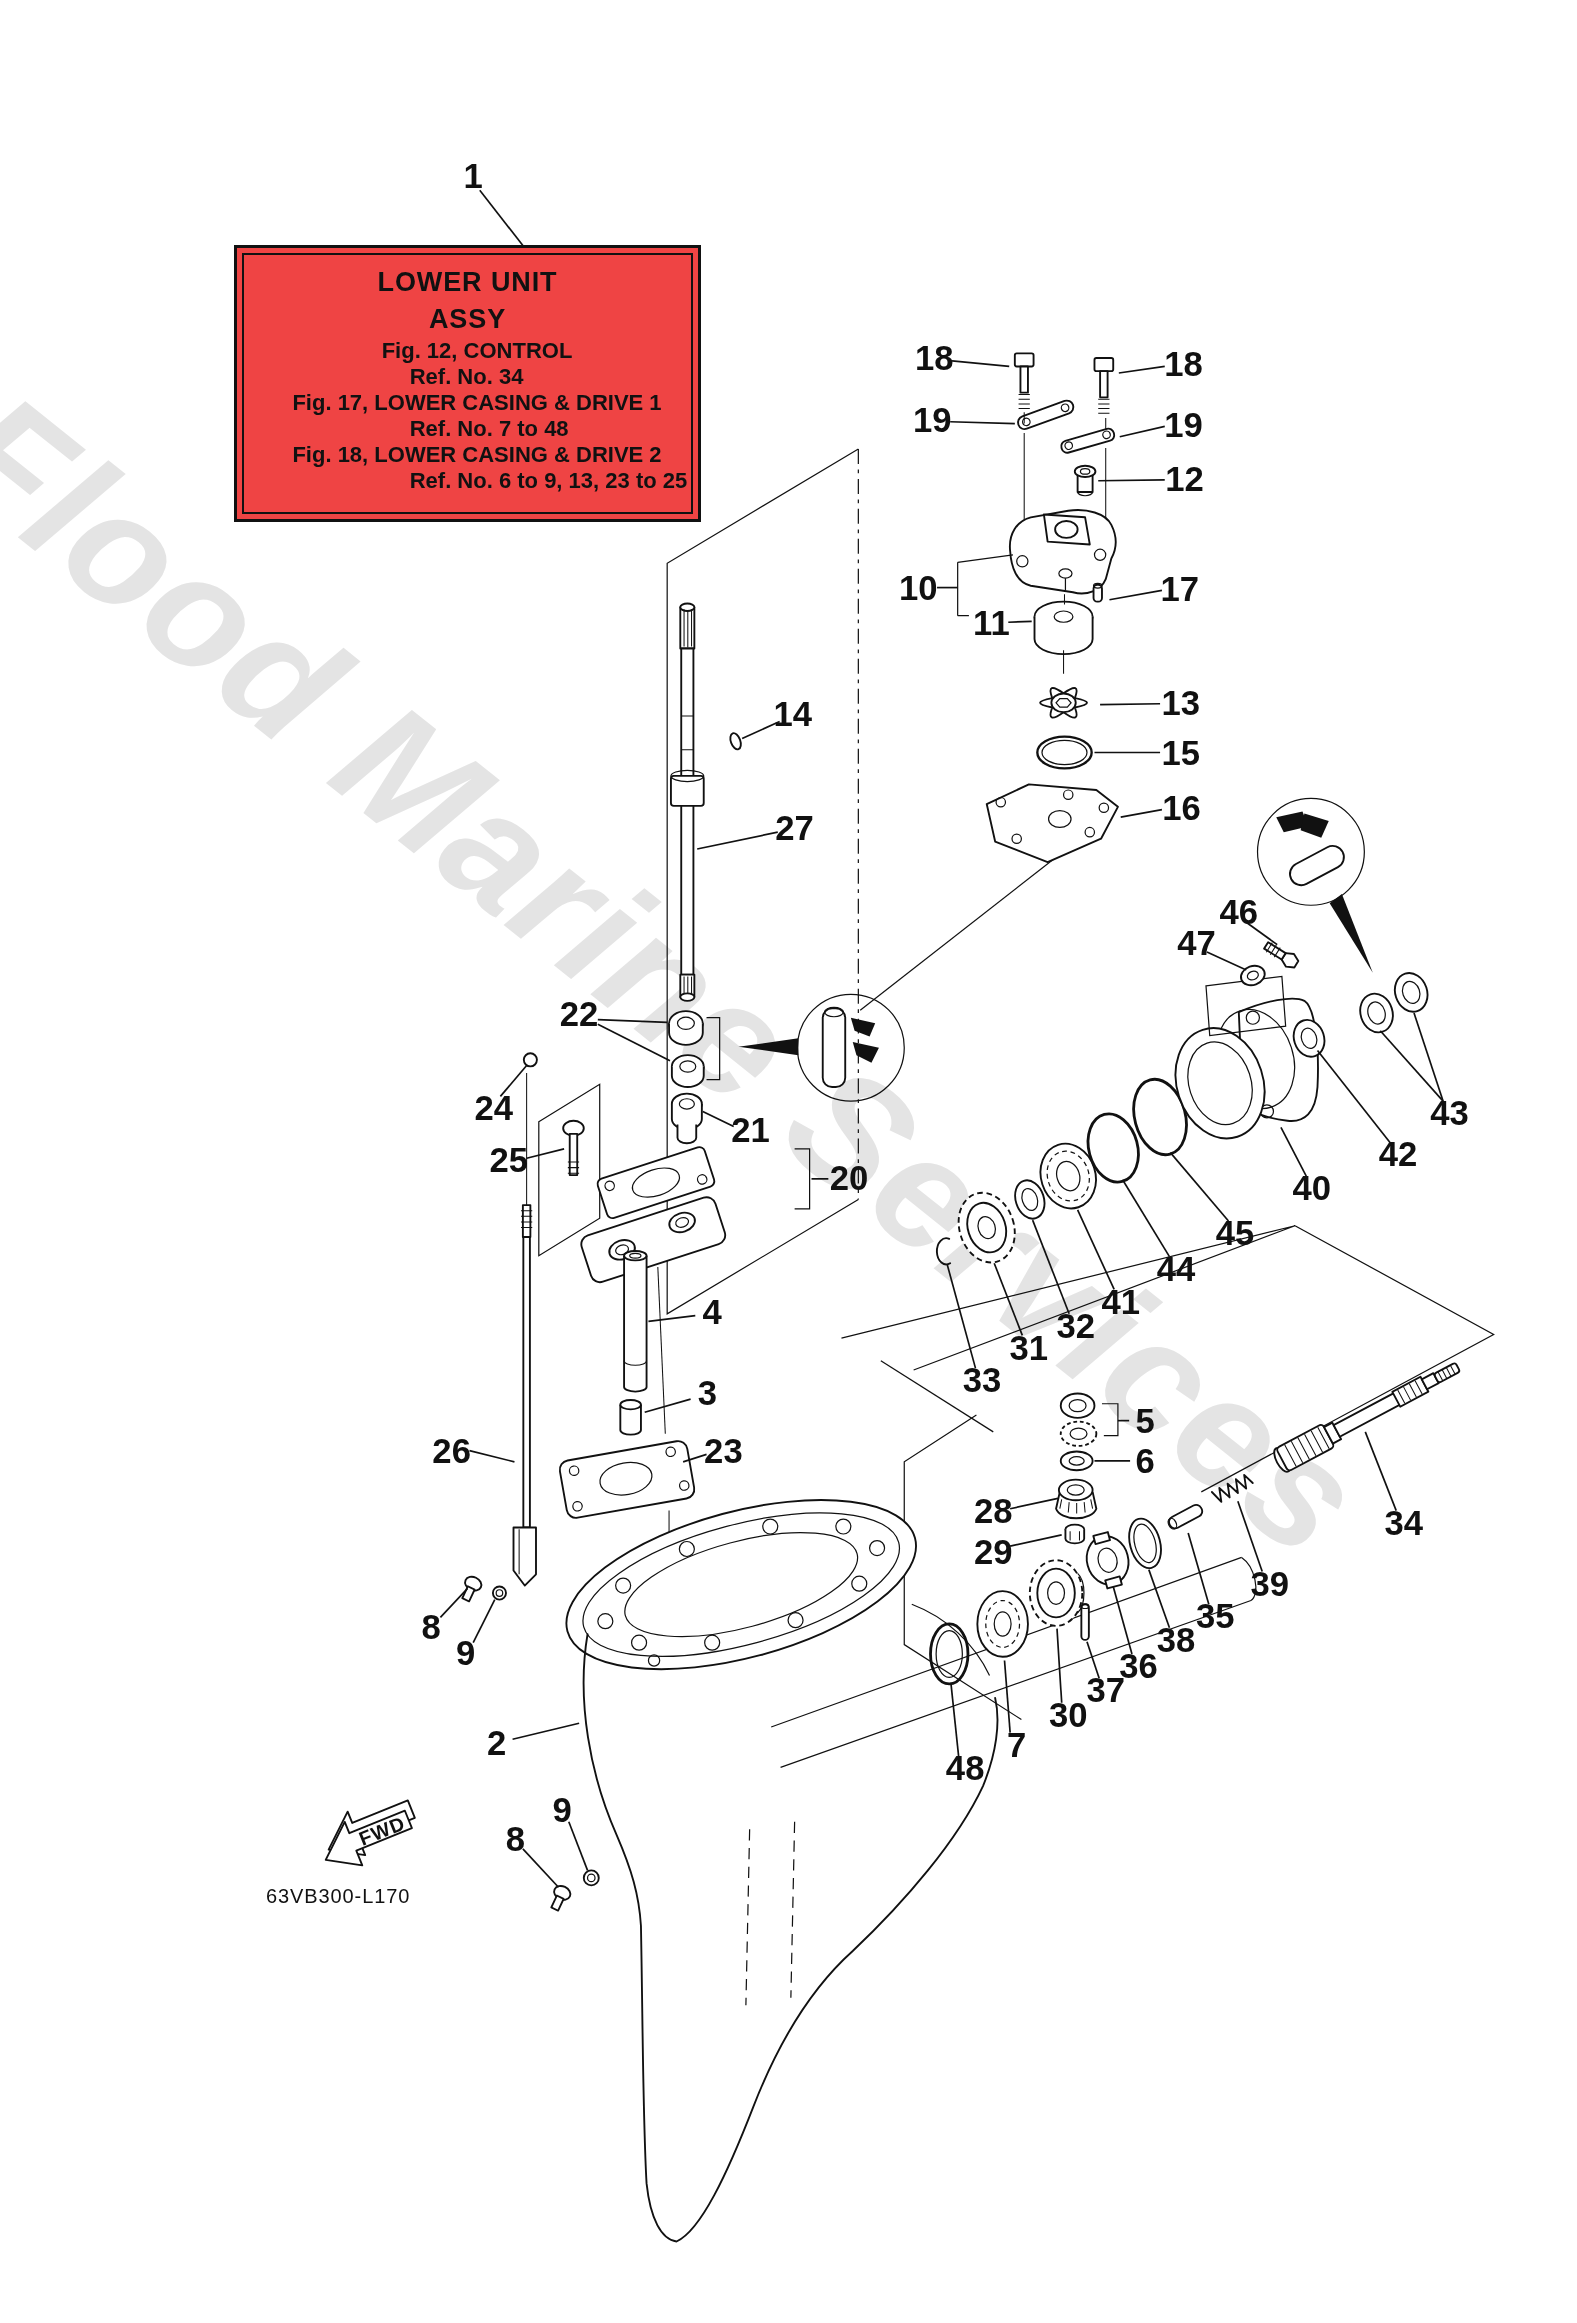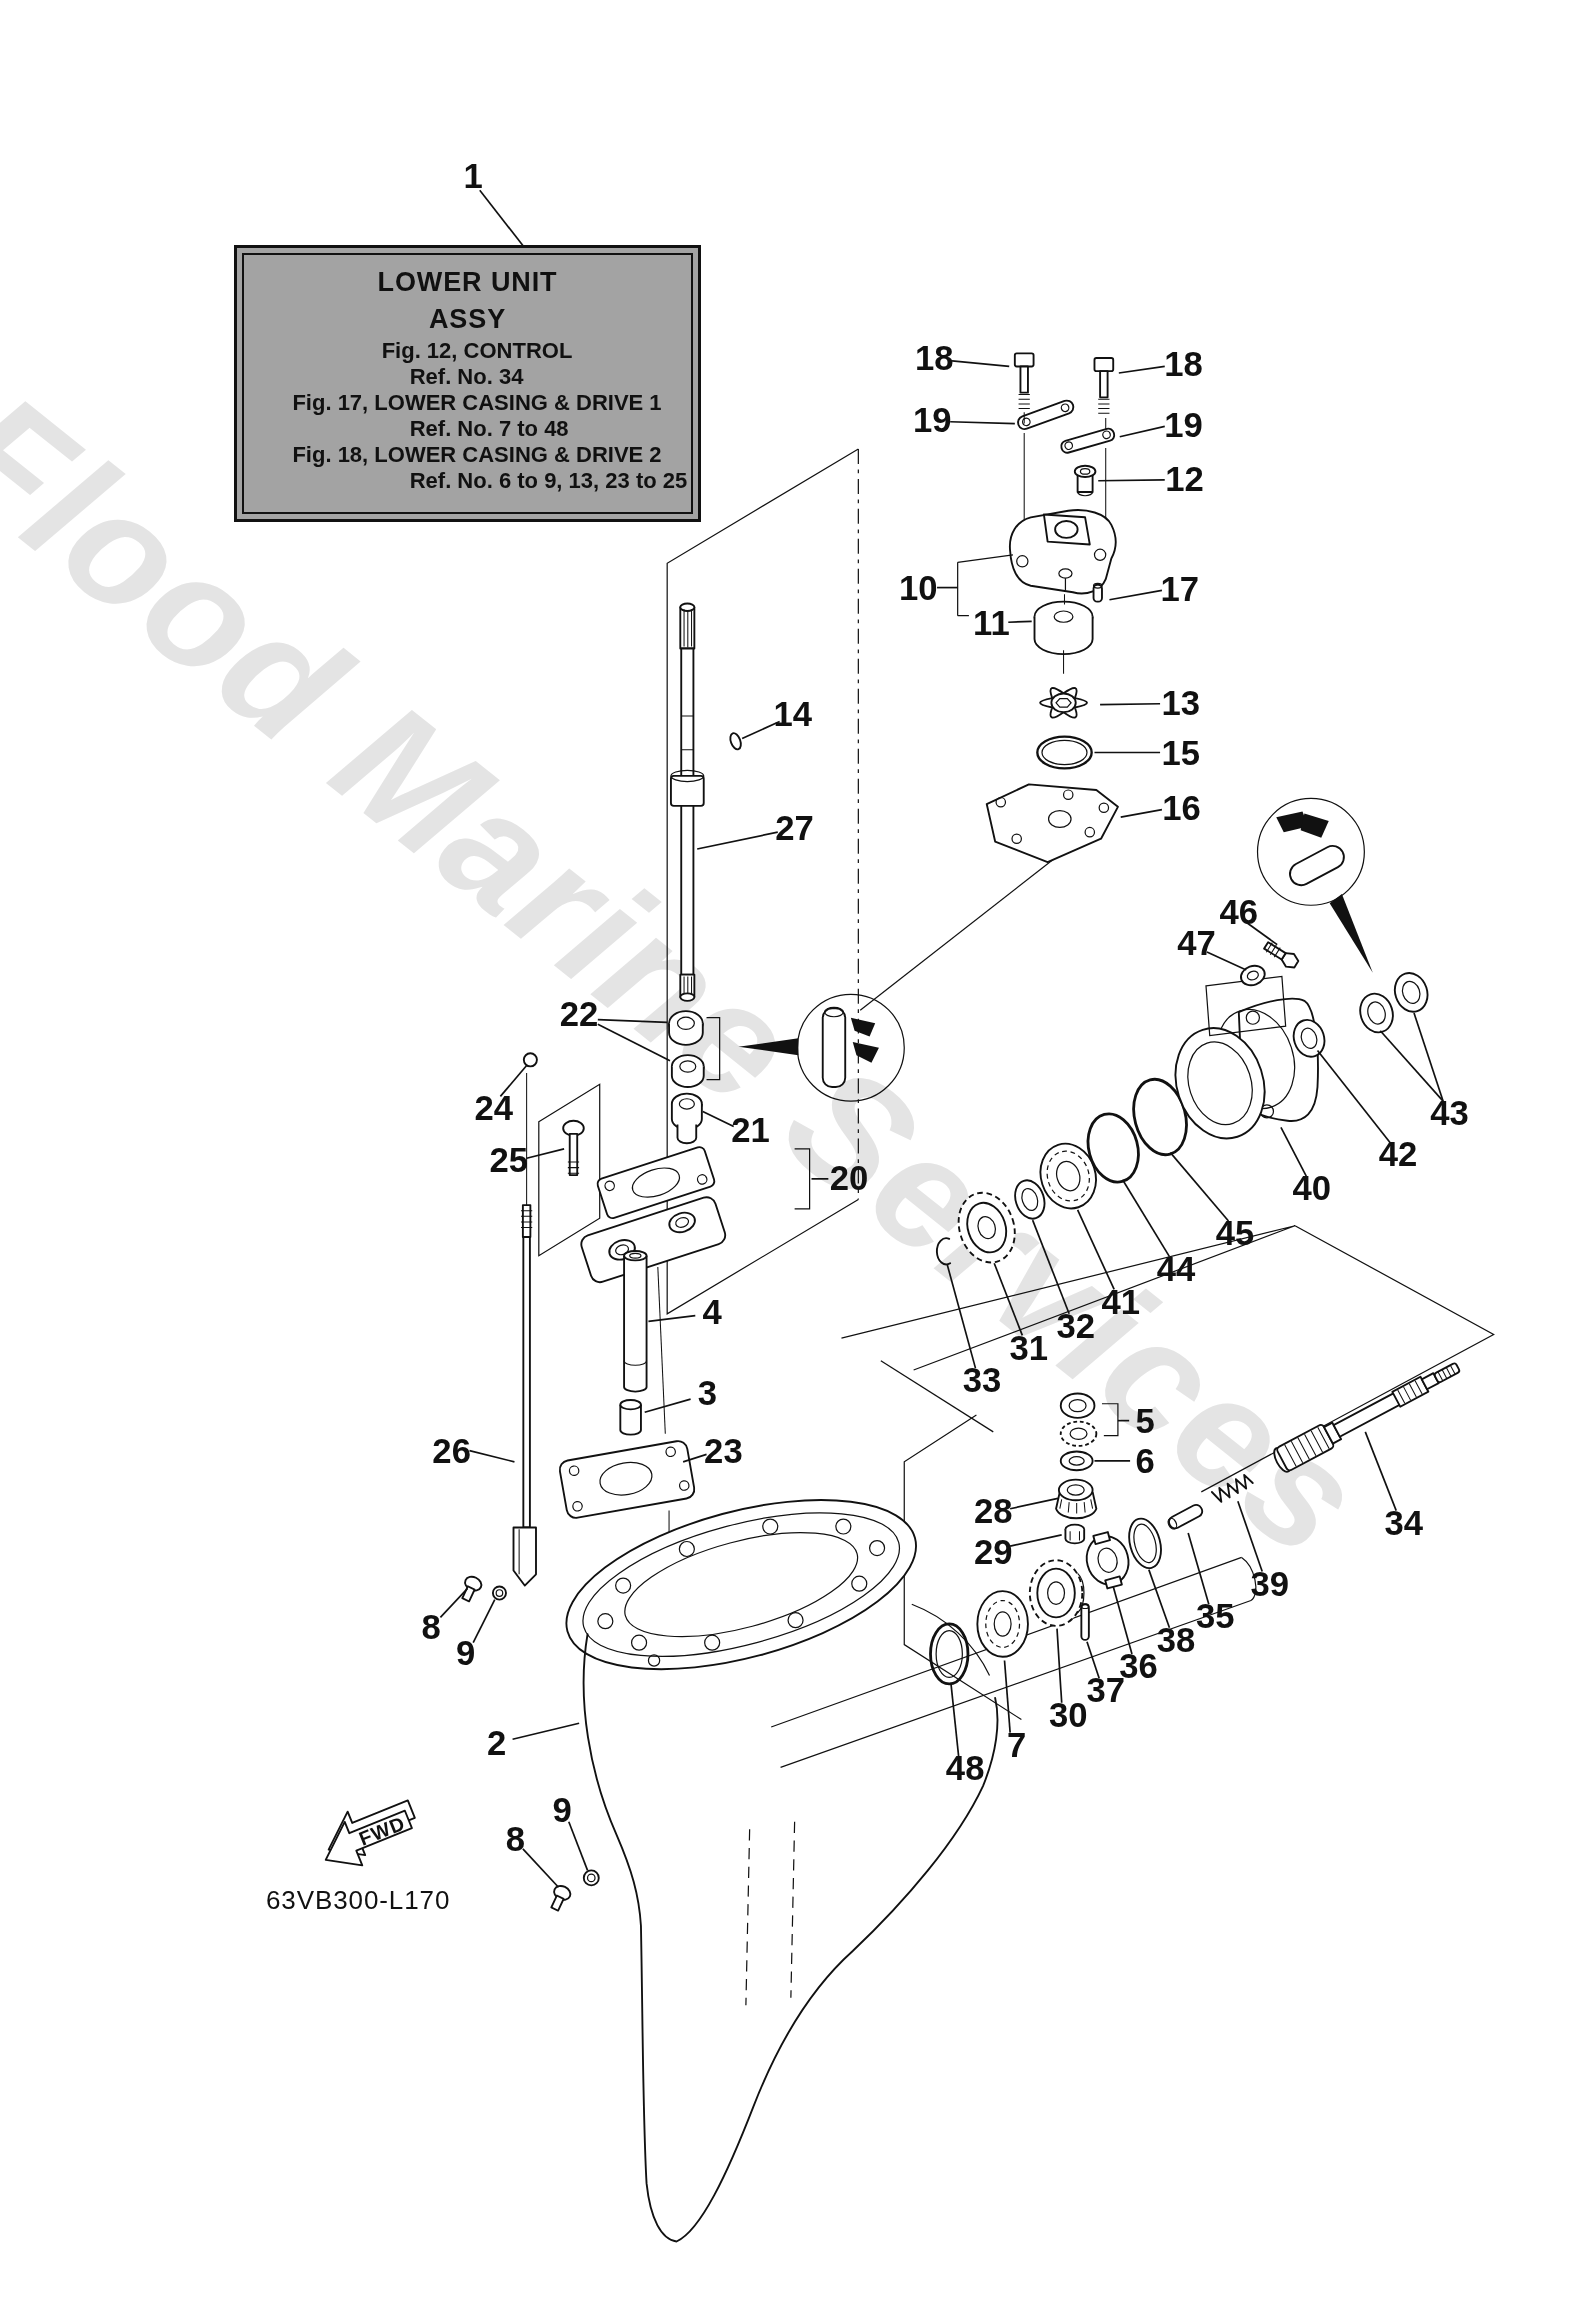--- a/index.html
+++ b/index.html
@@ -13,28 +13,28 @@
   .ln{stroke:#111;stroke-width:2;fill:none;stroke-linecap:round;stroke-linejoin:round;}
   .thin{stroke:#111;stroke-width:1.3;fill:none;}
   .hair{stroke:#111;stroke-width:1.1;fill:none;}
   .wfill{fill:#fff;stroke:#111;stroke-width:2;stroke-linejoin:round;}
   .wfill25{fill:#fff;stroke:#111;stroke-width:2.5;stroke-linejoin:round;}
   .blk{fill:#111;stroke:none;}
   .oring{stroke:#111;stroke-width:3;fill:none;}
   .callout{font:700 37px "Liberation Sans",sans-serif;fill:#111;}
   .leader{stroke:#111;stroke-width:1.8;fill:none;}
   .infobox{position:absolute;left:234px;top:245px;width:467px;height:277px;
-           border:3.7px solid #111;box-sizing:border-box;background:#a3a3a3;padding-left:26px;}
+           border:3.7px solid #111;box-sizing:border-box;background:#ef4444;padding-left:26px;}
   .infobox .inner{position:absolute;left:4.7px;top:4.7px;right:4.7px;bottom:4.7px;
            border:2.3px solid #111;padding:9.4px 0 0 0;box-sizing:border-box;}
   .ib-title{font-size:27px;font-weight:700;text-align:center;letter-spacing:0.9px;
             line-height:37px;color:#111;}
   .ib-fig{font-size:22px;font-weight:700;color:#111;line-height:26px;padding-left:19px;text-align:center;}
   .ib-ref{font-size:22px;font-weight:700;color:#111;line-height:26px;padding-left:137px;margin-left:29px;}
-  .code{position:absolute;left:266px;top:1885px;font-size:26px;color:#111;
+  .code{position:absolute;left:266px;top:1885px;font-size:20px;color:#111;
         letter-spacing:0.9px;}
   .fwdtext{font:700 21px "Liberation Sans",sans-serif;fill:#111;letter-spacing:1px;}
 </style>
 </head>
 <body>
 
 <div class="stage">
 
   <div class="watermark">Flood Marine Services</div>
 

